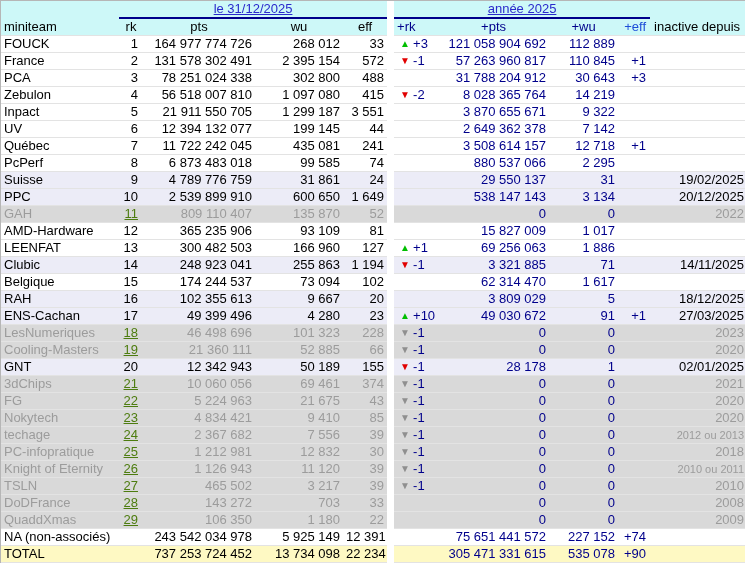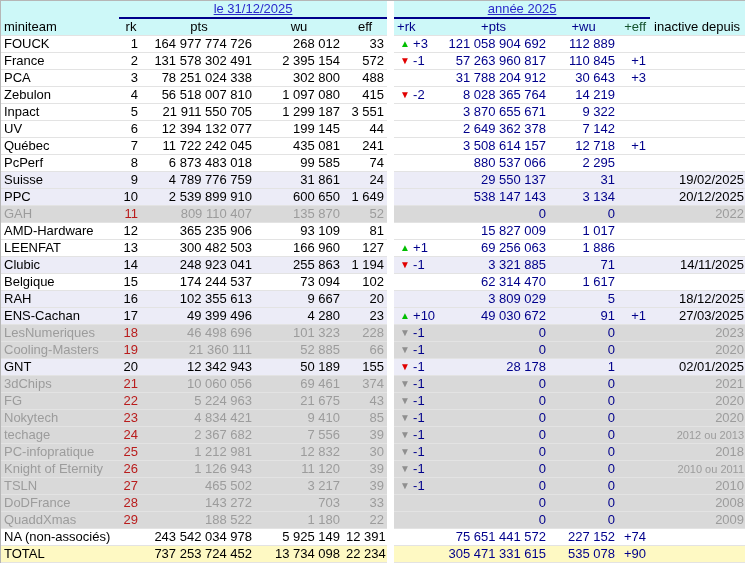--- a/index.html
+++ b/index.html
@@ -10,38 +10,38 @@
         font-weight:normal;box-sizing:border-box;}
   
   thead th{background:#cdf8f8;}
   tr.h1 th{border-bottom:2px solid transparent;}
   tr.h1 th.group{color:#2929cc;text-align:center;border-bottom:2px solid #00008b;text-decoration:underline;}
   tr.h2 th{border-bottom:1px solid #e3e3e3;}
   th.team-h{text-align:left;}
   th.rk-h,th.pts-h,th.wu-h,th.eff-h{text-align:center;color:#000;}
   th.drk-h{text-align:left;color:#00008b;}
   th.dpts-h,th.dwu-h{text-align:center;color:#00008b;}
-  th.deff-h{text-align:right;color:#14532d;padding-right:4px;margin-top:16px;}
+  th.deff-h{text-align:right;color:#1d4ed8;padding-right:4px;margin-top:16px;}
   th.inact-h{text-align:right;color:#000;padding-right:6px;}
   
   tbody td{border-bottom:1px solid #e3e3e3;background:#fff;}
   tr.recent td{background:#ececf7;}
   tr.old td{background:#d9d9d9;}
   tr.total td{background:#fef9c3;}
   td.sep,th.sep{background:#fff !important;padding:0;border-bottom:1px solid #fff;}
   tr.h2 th.sep{border-bottom:1px solid #fff;}
   td.team{text-align:left;}
   td.rk{text-align:right;padding-right:5px;}
   td.num{text-align:right;}
   td.drk{text-align:left;padding-left:6px;}
   td.dnum{text-align:right;color:#00008b;}
   td.deff{text-align:right;color:#00008b;padding-right:4px;}
   td.inactive{text-align:right;padding-right:2px;}
   tr.old td.team,tr.old td.num,tr.old td.inactive{color:#9c9c9c;}
-  tr.old td.rk{color:#b91c1c;}
+  tr.old td.rk{color:#4d7c0f;text-decoration:underline;}
   .tri{display:inline-block;font-size:10px;width:13px;vertical-align:1px;}
   .tri.up{color:#00be00;}
   .tri.down{color:#e10000;}
   .tri.down-gray{color:#8f8f8f;}
   .drk-val{color:#00008b;}
   td.inactive.small{font-size:11px;margin-top:28px;}
 </style>
 </head>
 <body>
 
@@ -442,21 +442,21 @@
         <td class="sep"></td>
         <td class="drk"></td>
         <td class="dnum">0</td>
         <td class="dnum">0</td>
         <td class="deff"></td>
         <td class="inactive">2008</td>
       </tr>
       <tr class="old">
         <td class="team">QuaddXmas</td>
         <td class="rk">29</td>
-        <td class="num">188 522</td>
+        <td class="num">106 350</td>
         <td class="num">1 180</td>
         <td class="num">22</td>
         <td class="sep"></td>
         <td class="drk"></td>
         <td class="dnum">0</td>
         <td class="dnum">0</td>
         <td class="deff"></td>
         <td class="inactive">2009</td>
       </tr>
       <tr class="na">

